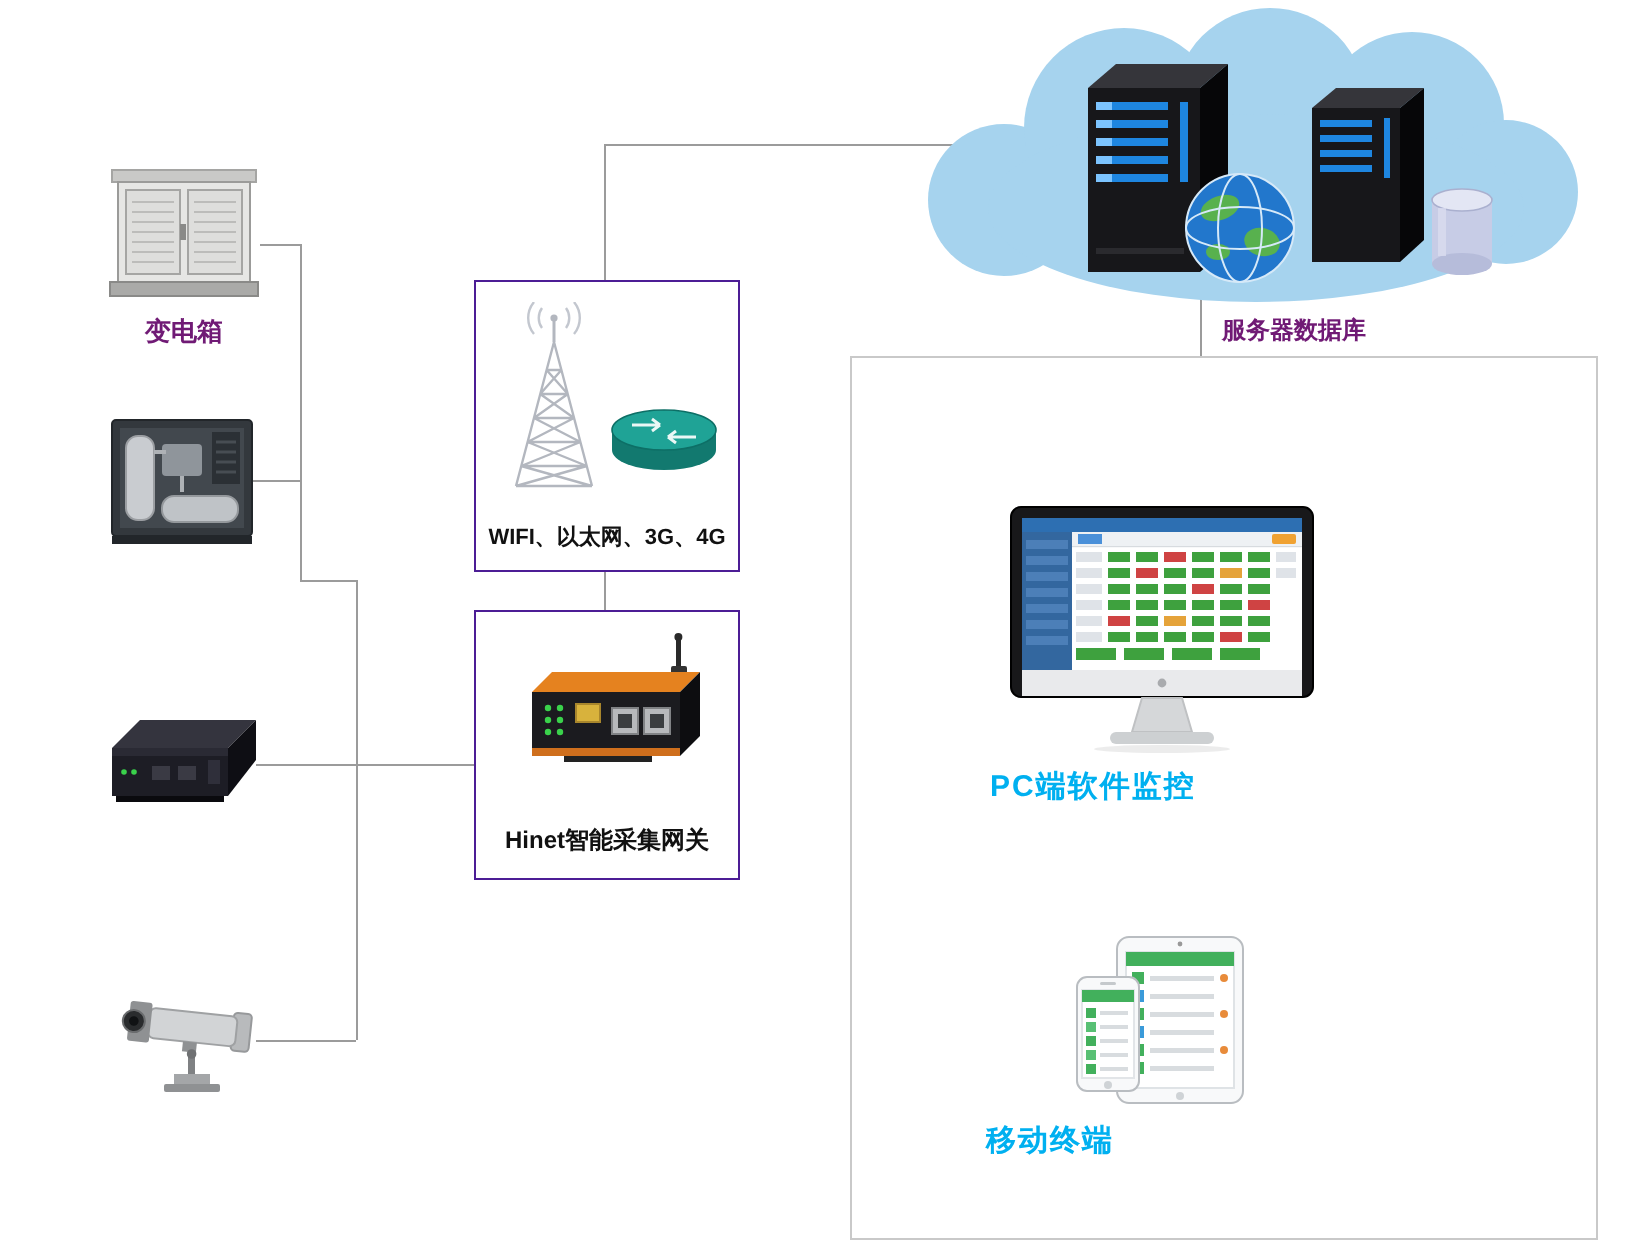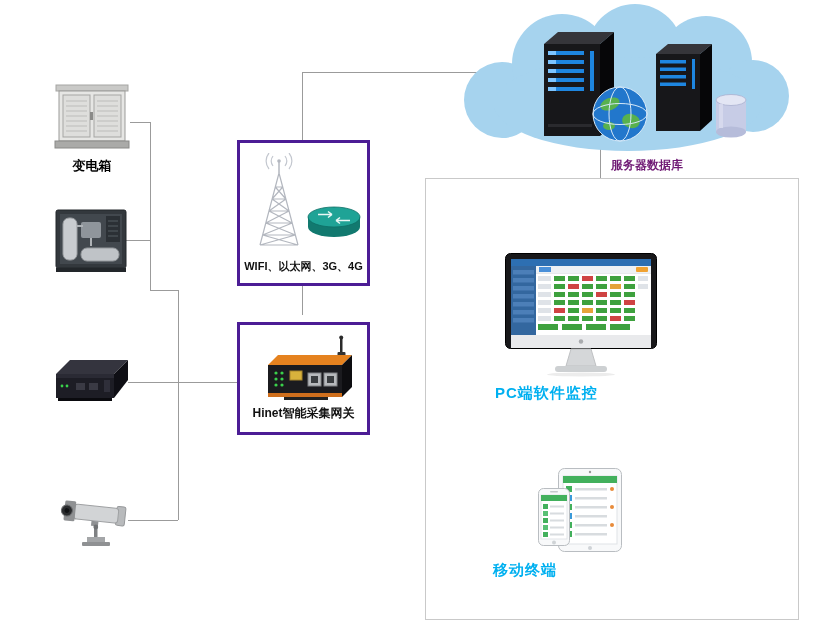--- a/index.html
+++ b/index.html
@@ -1,22 +1,22 @@
 <!DOCTYPE html>
 <html><head>
 <meta charset="utf-8">
 <style>
   * { margin:0; padding:0; box-sizing:border-box; }
   html,body { background:#ffffff; }
   body { font-family:"Liberation Sans","DejaVu Sans",sans-serif; }
   .canvas { position:relative; width:817px; height:628px; background:#ffffff; overflow:hidden; }
   .abs { position:absolute; }
   .line { position:absolute; background:#9b9b9b; }
-  .node-box { position:absolute; background:#ffffff; border:3px solid #4c1d95; }
-  .device-label { position:absolute; width:120px; text-align:center; font-size:13px; font-weight:bold; color:#000000; }
+  .node-box { position:absolute; background:#ffffff; border:1px solid #4c1d95; }
+  .device-label { position:absolute; width:120px; text-align:center; font-size:13px; font-weight:bold; color:#701a75; }
   .box-label { position:absolute; left:0; width:100%; text-align:center; font-size:11px; font-weight:bold; color:#111111; white-space:nowrap; }
   .cyan-label { position:absolute; width:170px; text-align:left; font-size:15px; font-weight:bold; color:#00b0f0; letter-spacing:1px; }
   .small-label { position:absolute; font-size:12px; font-weight:bold; color:#701a75; }
   .panel { position:absolute; border:1px solid #c9c9c9; background:#ffffff; }
 </style>
 </head>
 <body>
 
 <div class="canvas">
 
@@ -92,21 +92,21 @@
       <path d="M25,13 A8.5,8.5 0 0 1 25,3 M21,16 A12.5,12.5 0 0 1 21,0 M37,13 A8.5,8.5 0 0 0 37,3 M41,16 A12.5,12.5 0 0 0 41,0" stroke="#c3c7cf" stroke-width="1.2" fill="none"></path>
     </svg>
     <svg class="abs" style="left:66px;top:58px" width="56" height="42" viewBox="0 0 56 42">
       <path d="M2,16 v10 a26,10 0 0 0 52,0 v-10" fill="#12796f"></path>
       <ellipse cx="28" cy="16" rx="26" ry="10" fill="#1fa396" stroke="#0d6f66" stroke-width="0.8"></ellipse>
       <path d="M12,13.5 H26 M26,13.5 L22,10.5 M26,13.5 L22,16.5 M44,19.5 H30 M30,19.5 L34,16.5 M30,19.5 L34,22.5" stroke="#eaf7f5" stroke-width="1.5" fill="none"></path>
     </svg>
     <div class="box-label" style="bottom:9px">WIFI、以太网、3G、4G</div>
   </div>
 
-  <div class="node-box" style="left:237px;top:322px;width:133px;height:113px">
+  <div class="node-box" style="left:237px;top:305px;width:133px;height:135px">
     <svg class="abs" style="left:14px;top:10px" width="104" height="82" viewBox="0 0 104 82">
       <rect x="86" y="2" width="2.5" height="18" fill="#2a2a2a"></rect>
       <circle cx="87.2" cy="2.5" r="2" fill="#2a2a2a"></circle>
       <rect x="83.5" y="17" width="8" height="5" rx="1" fill="#333333"></rect>
       <polygon points="14,30 88,30 98,20 24,20" fill="#e5821f"></polygon>
       <polygon points="88,30 98,20 98,52 88,62" fill="#0d0d10"></polygon>
       <rect x="14" y="30" width="74" height="32" fill="#1b1b1f"></rect>
       <circle cx="22" cy="38" r="1.6" fill="#3ad24b"></circle>
       <circle cx="22" cy="44" r="1.6" fill="#3ad24b"></circle>
       <circle cx="22" cy="50" r="1.6" fill="#3ad24b"></circle>

